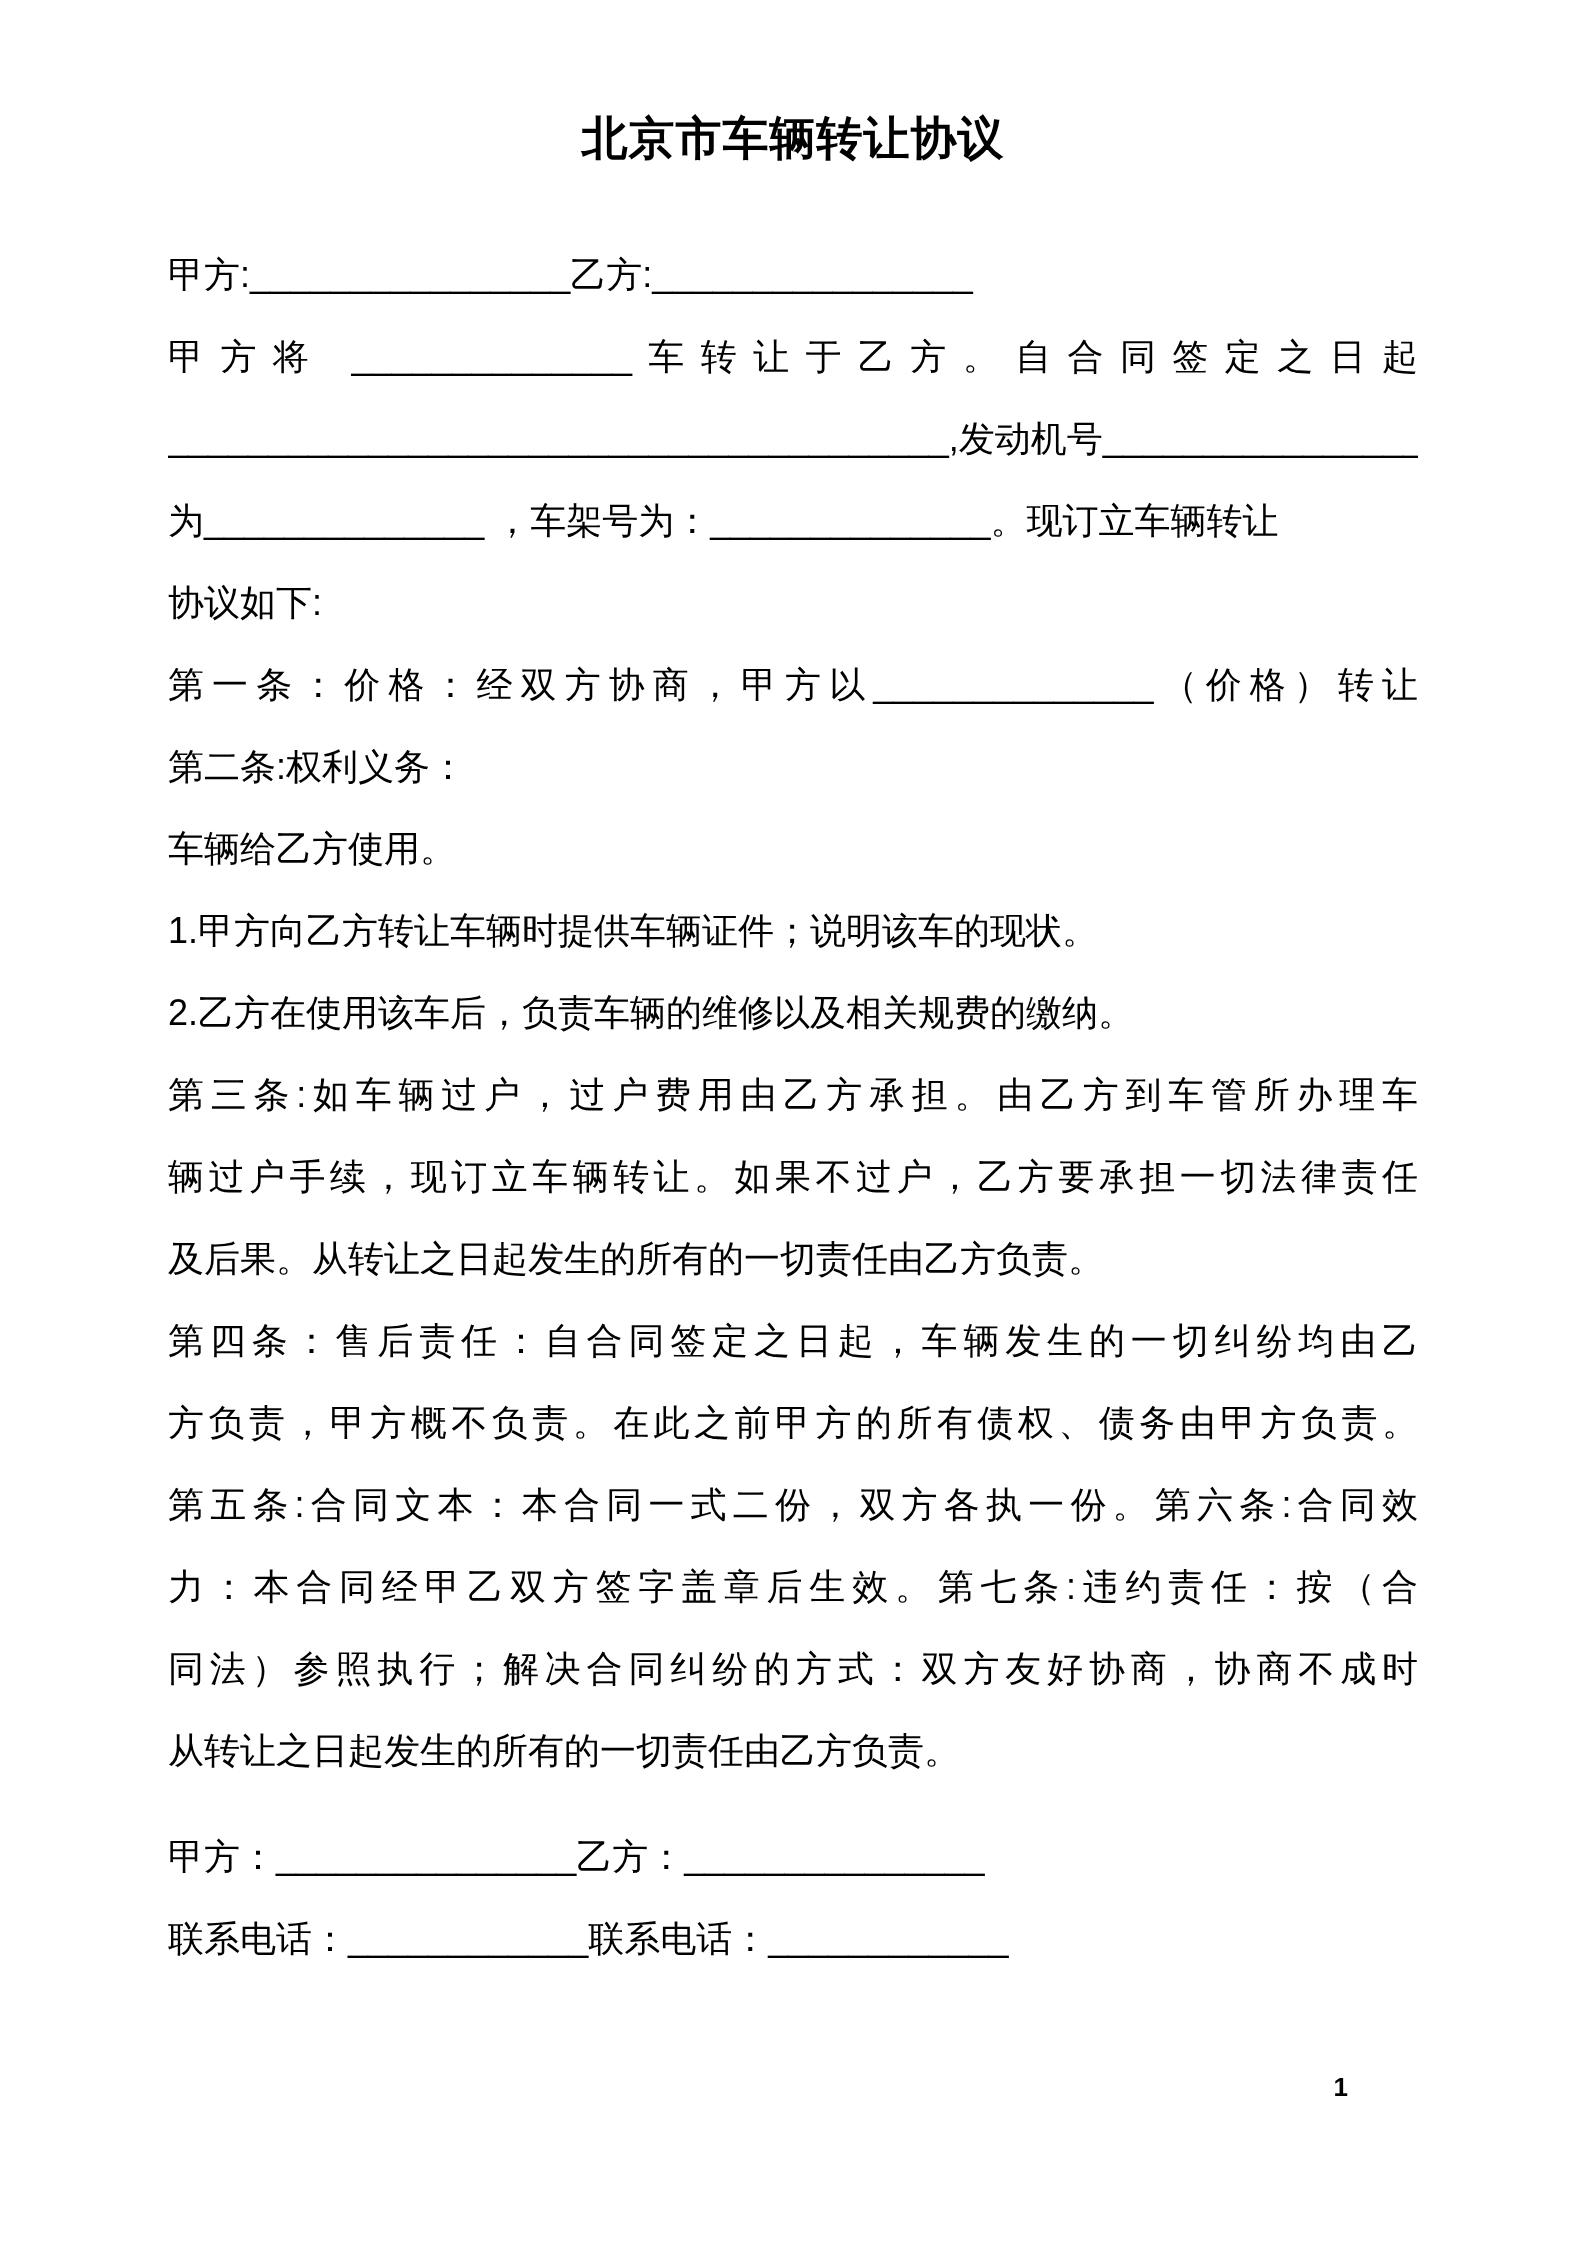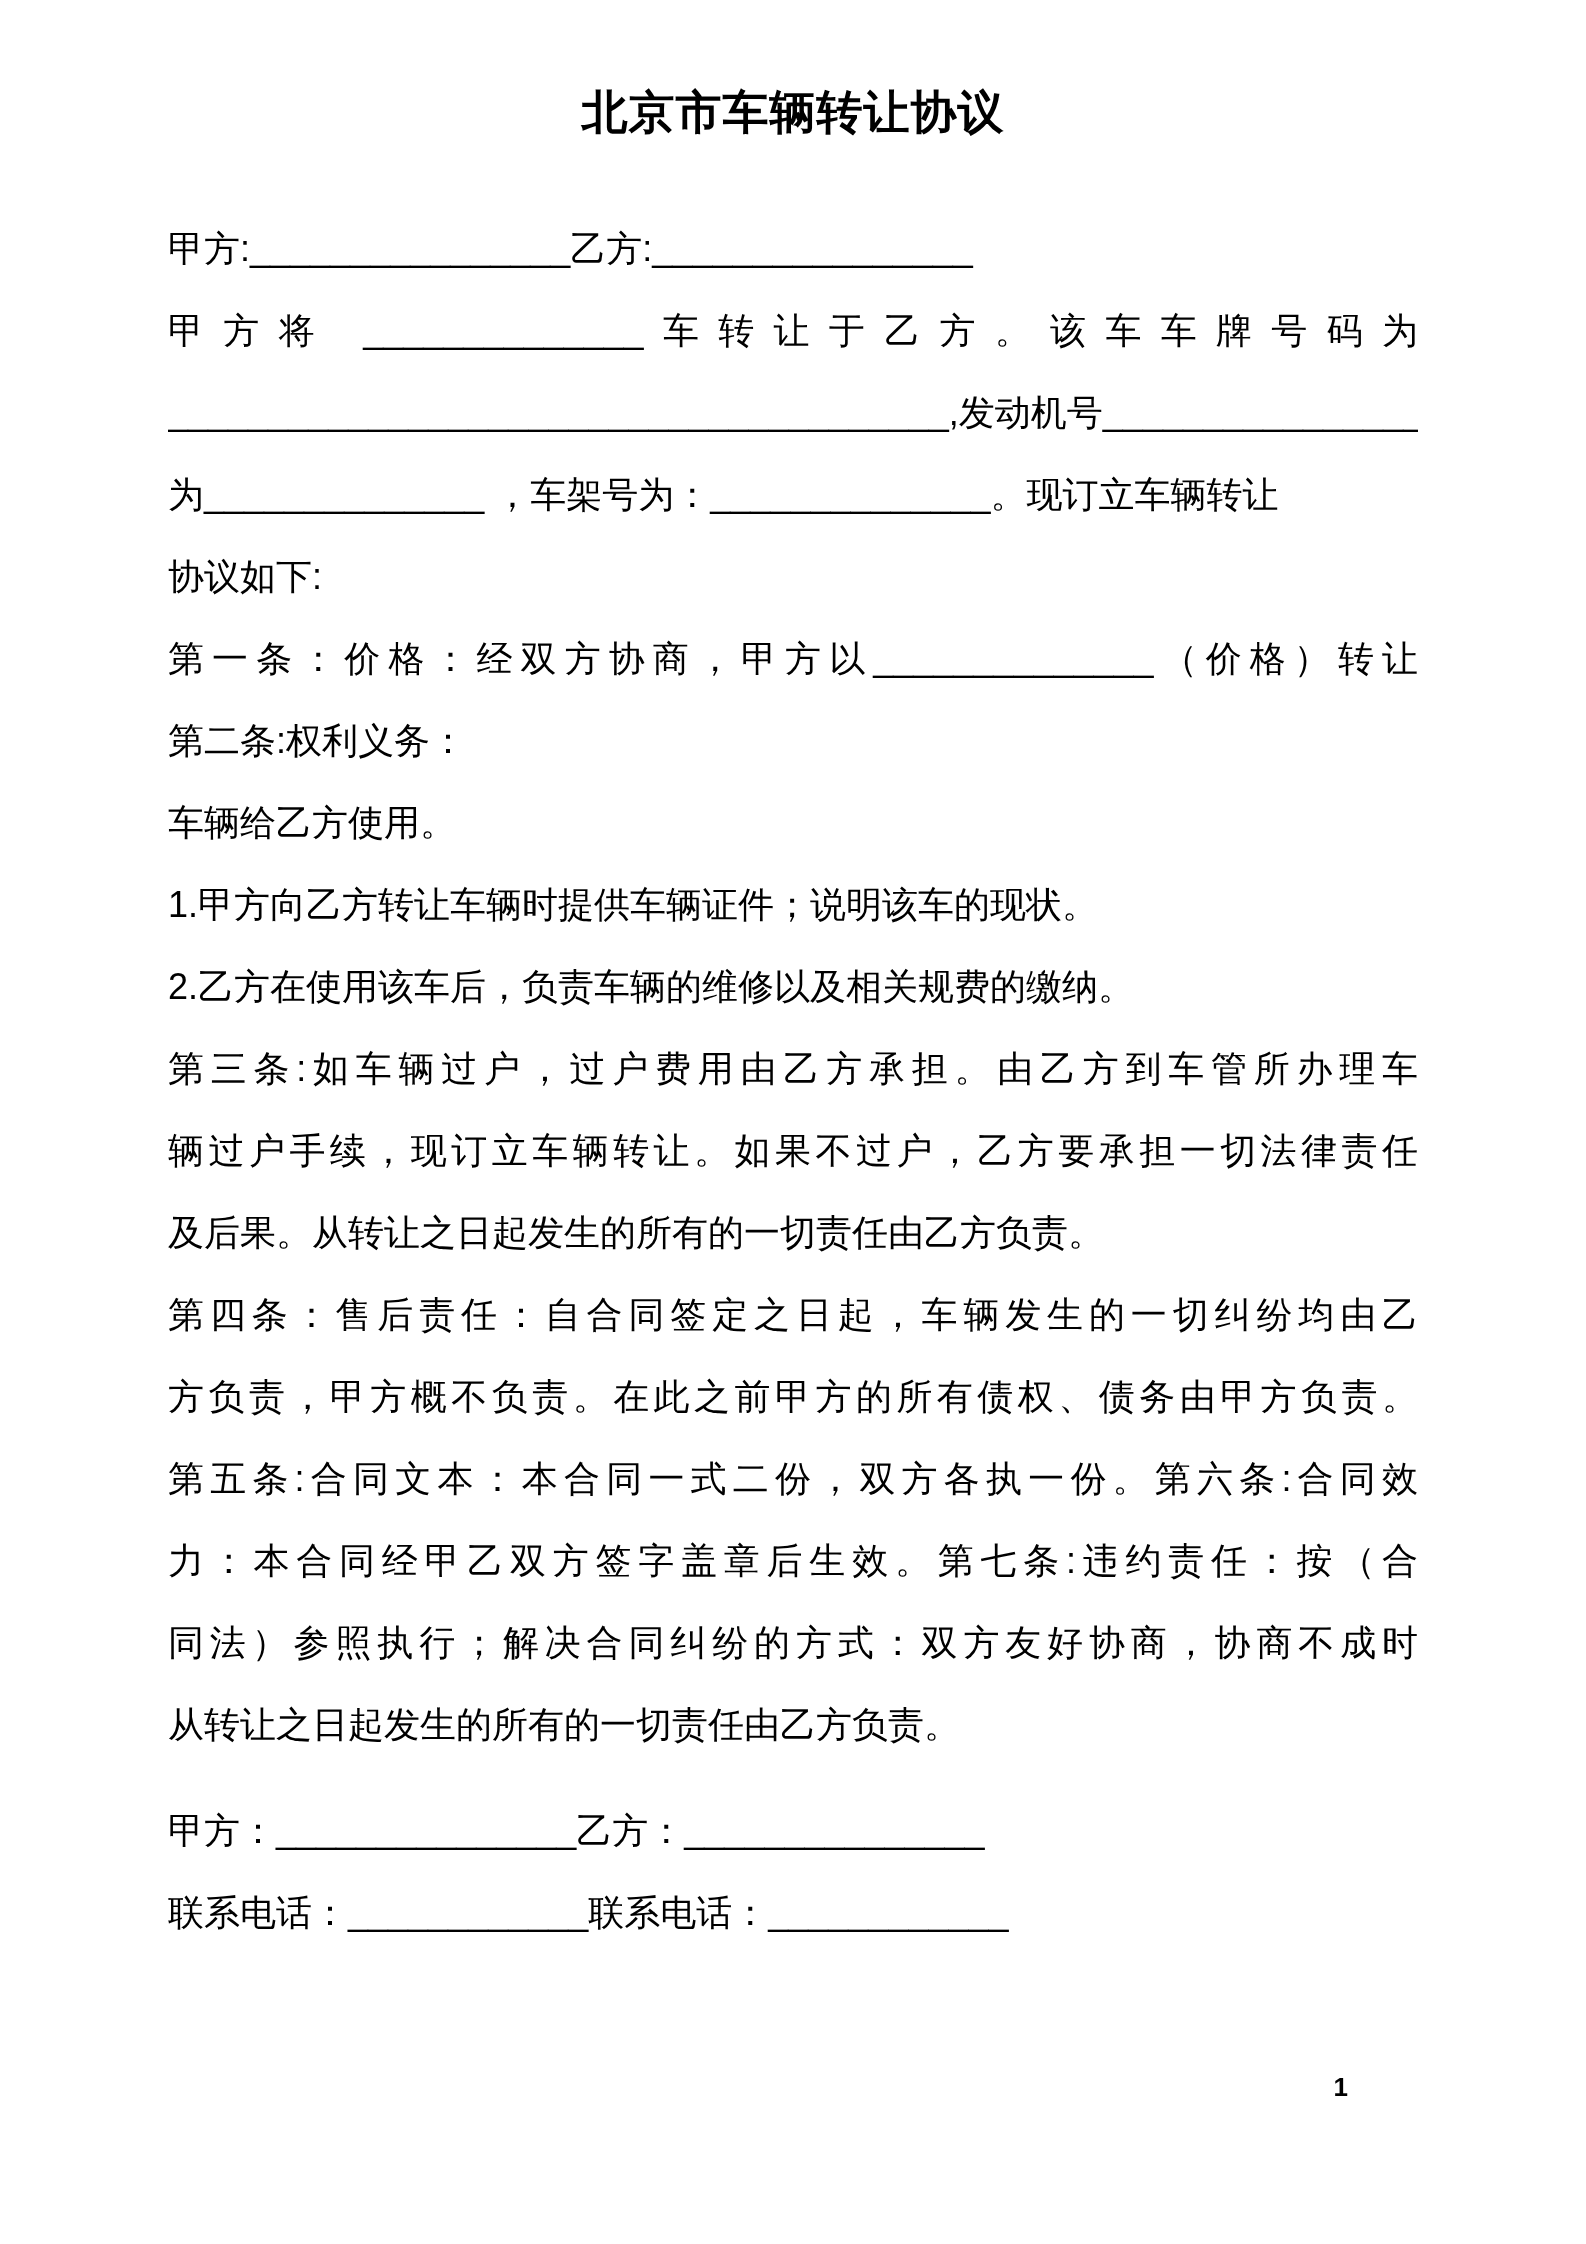--- a/index.html
+++ b/index.html
@@ -14,21 +14,21 @@
     background: #ffffff;
     font-family: "Liberation Sans", sans-serif;
     color: #000000;
     overflow: hidden;
   }
   .content {
     margin: 0 168px;
   }
   .title {
     margin: 0;
-    padding-top: 84px;
+    padding-top: 110px;
     text-align: center;
     font-size: 46px;
     line-height: 56px;
     font-weight: bold;
     letter-spacing: 1px;
   }
   .body {
     margin-top: 68px;
   }
   .line {
@@ -56,21 +56,21 @@
   }
 </style>
 </head>
 <body>
 
 <div class="page">
   <div class="content">
     <h1 class="title">北京市车辆转让协议</h1>
     <div class="body">
         <div class="line">甲方:________________乙方:________________</div>
-        <div class="line jl">甲方将 ______________车转让于乙方。该车车牌号码为</div>
+        <div class="line jl">甲方将 ______________车转让于乙方。自合同签定之日起</div>
         <div class="line">_______________________________________,发动机号________________</div>
         <div class="line">为______________ ，车架号为：______________。现订立车辆转让</div>
         <div class="line">协议如下:</div>
         <div class="line jl">第一条：价格：经双方协商，甲方以______________（价格）转让</div>
         <div class="line">第二条:权利义务：</div>
         <div class="line">车辆给乙方使用。</div>
         <div class="line">1.甲方向乙方转让车辆时提供车辆证件；说明该车的现状。</div>
         <div class="line">2.乙方在使用该车后，负责车辆的维修以及相关规费的缴纳。</div>
         <div class="line jl">第三条:如车辆过户，过户费用由乙方承担。由乙方到车管所办理车</div>
         <div class="line jl">辆过户手续，现订立车辆转让。如果不过户，乙方要承担一切法律责任</div>

